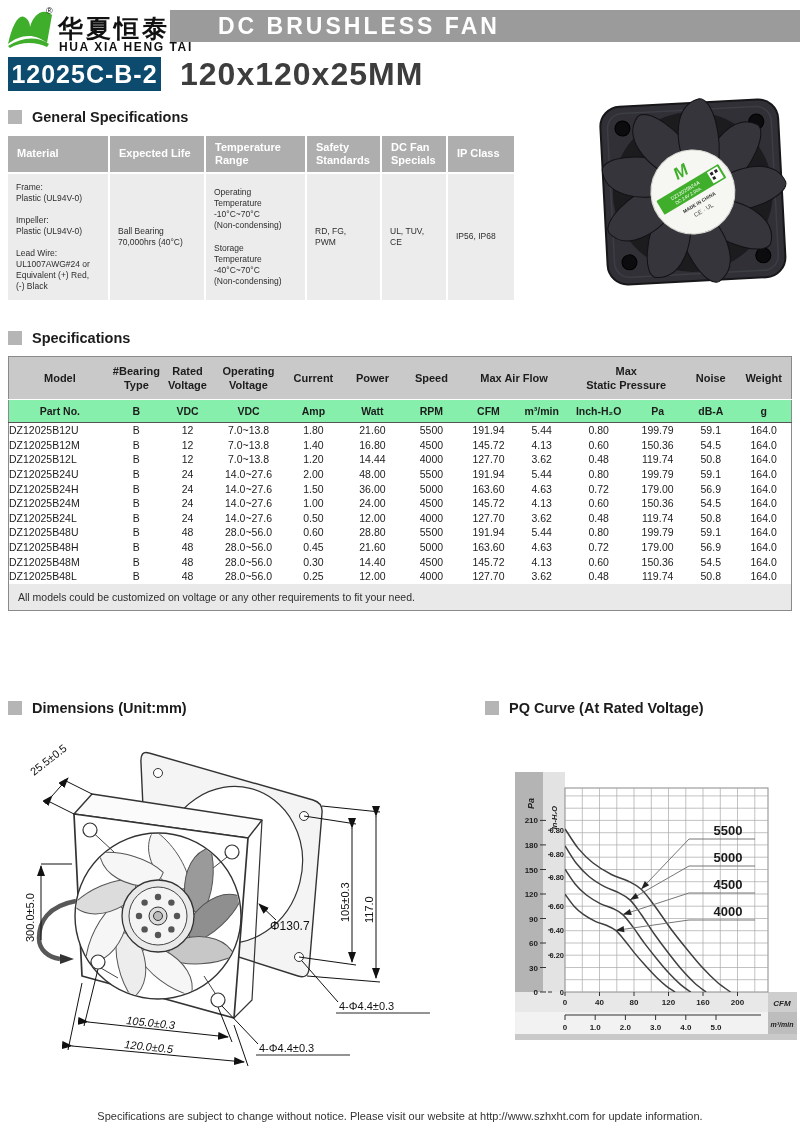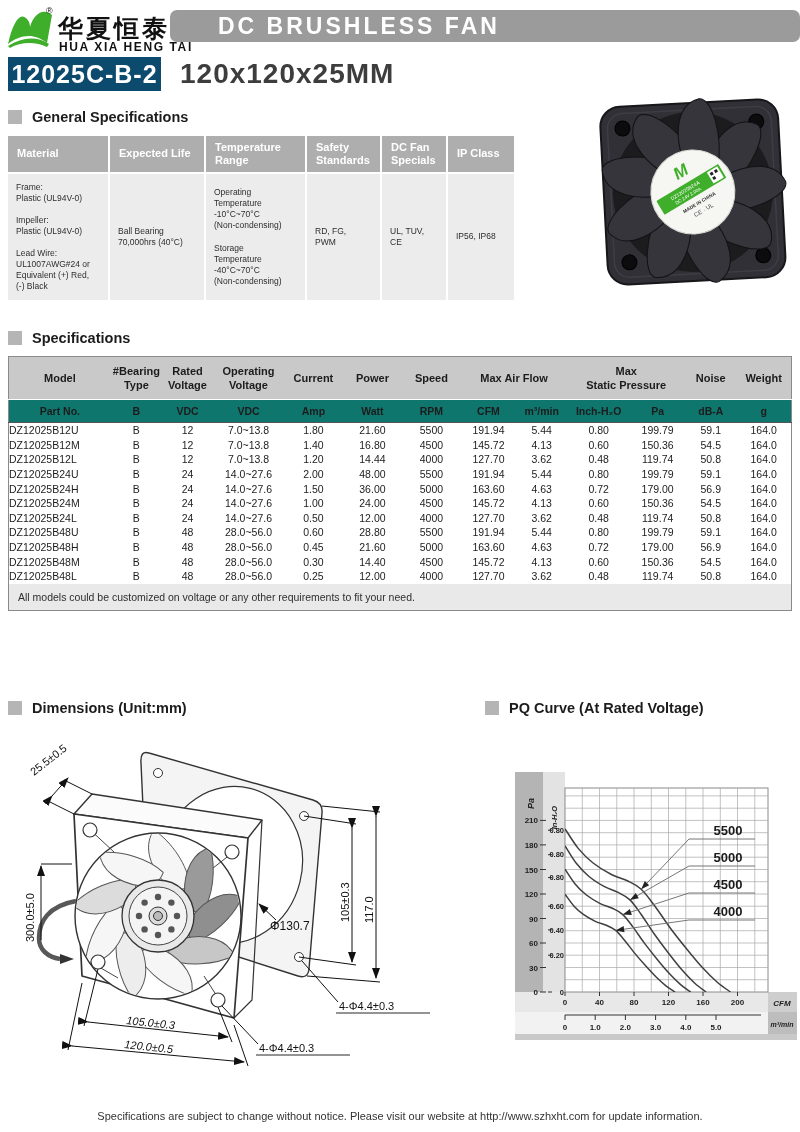--- a/index.html
+++ b/index.html
@@ -7,43 +7,43 @@
        font-family:"Liberation Sans","DejaVu Sans",sans-serif;color:#222;}
   .abs{position:absolute;}
   svg{font-family:"Liberation Sans","DejaVu Sans",sans-serif;}
 
   
   .logo-wrap{left:6px;top:6px;width:180px;height:48px;}
   .brand-cn{position:absolute;left:52px;top:6px;font-size:25px;font-weight:bold;color:#111;letter-spacing:3px;white-space:nowrap;}
   .brand-en{position:absolute;left:53px;top:34px;font-size:12px;font-weight:bold;color:#111;letter-spacing:1.6px;white-space:nowrap;}
   .reg-mark{position:absolute;left:40px;top:0px;font-size:9px;color:#111;}
   .banner{left:170px;top:10px;right:0;height:32px;background:#9b9b9b;display:flex;align-items:center;
-          color:#fff;font-size:23px;font-weight:800;letter-spacing:3px;padding-left:48px;border-radius:7px;}
+          color:#fff;font-size:23px;font-weight:800;letter-spacing:3px;padding-left:48px;}
   .model-badge{left:8px;top:57px;width:153px;height:34px;background:#0c4a6e;color:#fff;
                display:flex;align-items:center;justify-content:center;font-size:25px;font-weight:600;letter-spacing:1px;}
   .size-label{left:180px;top:57px;height:34px;display:flex;align-items:center;
-              font-size:28px;font-weight:600;color:#3d3d3d;letter-spacing:1px;}
+              font-size:32px;font-weight:600;color:#3d3d3d;letter-spacing:1px;}
 
   
   .sec{display:flex;align-items:center;gap:10px;font-size:14.5px;font-weight:bold;color:#1c1c1c;}
   .sqr{width:14px;height:14px;background:#b5b5b5;flex:0 0 auto;}
 
   
   .gtable{left:8px;top:136px;width:506px;display:grid;grid-template-columns:100px 94px 99px 73px 64px 66px;gap:2px;}
   .gth{background:#aeaeae;color:#fff;font-weight:bold;font-size:11px;line-height:1.2;
        padding:4px 9px;height:36px;display:flex;align-items:center;box-sizing:border-box;}
   .gtd{background:#ececec;color:#2e2e2e;font-size:8.5px;line-height:1.3;padding:6px 8px;height:126px;
        box-sizing:border-box;white-space:pre-line;display:flex;align-items:center;}
 
   
   .stable{left:8px;top:356px;width:784px;border-collapse:collapse;table-layout:fixed;
           font-size:10.5px;color:#1c1c1c;border:1px solid #8a8a8a;}
   .stable th{font-weight:600;}
   .stable .grp th{background:#c9c9c9;height:40px;font-size:11px;line-height:1.3;white-space:pre-line;border-bottom:1px solid #fff;}
-  .stable .unit th{background:#0f766e;height:20px;font-size:10.5px;border-bottom:1px solid #555;}
+  .stable .unit th{background:#86efac;height:20px;font-size:10.5px;border-bottom:1px solid #555;}
   .stable td{text-align:center;padding:1px 0;height:12.6px;}
   .stable td.model{text-align:left;}
   .stable .note td{background:#e9e9e9;text-align:left;padding:7px 9px;font-size:10.5px;color:#2e2e2e;height:auto;}
 
   .footer{left:0;right:0;top:1110px;text-align:center;font-size:11px;color:#333;}
 </style>
 </head>
 <body>
 
 <div class="abs logo-wrap">

